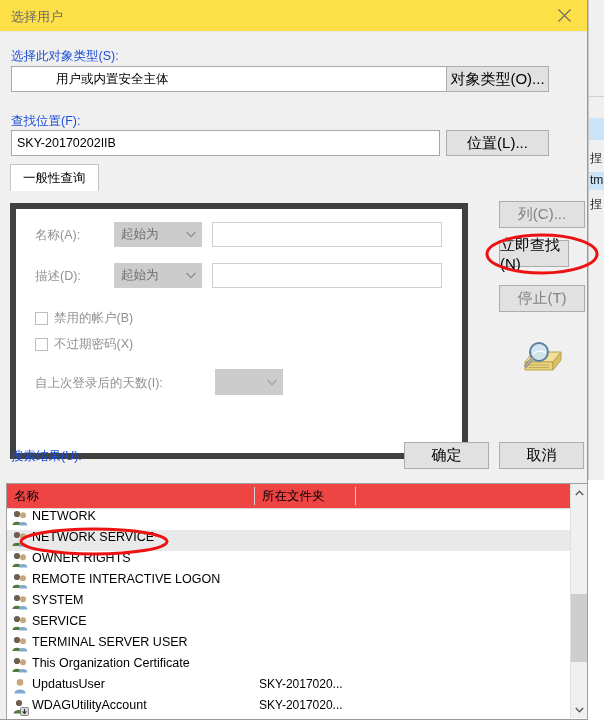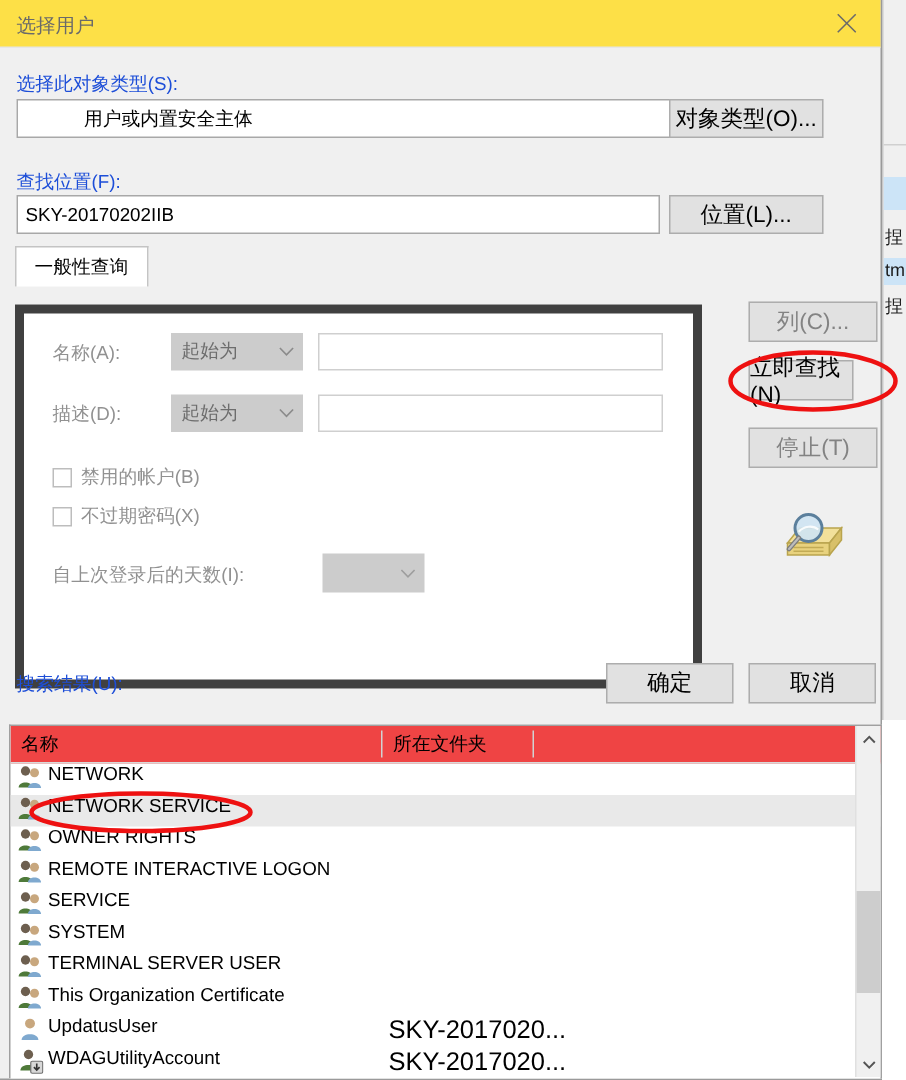--- a/index.html
+++ b/index.html
@@ -215,21 +215,21 @@
     flex: 0 0 18px;
     position: relative;
   }
   .lrow .nm {
     font-size: 12.5px;
     white-space: nowrap;
   }
   .lrow .fld {
     position: absolute;
     left: 252px;
-    font-size: 17px;
+    font-size: 12px;
     white-space: nowrap;
   }
 
   
   #vscroll {
     position: absolute;
     right: 0; top: 0;
     width: 17px; height: 234px;
     background: #f0f0f0;
     border-left: 1px solid #e0e0e0;
@@ -411,31 +411,31 @@
           <span class="nm">REMOTE INTERACTIVE LOGON</span>
           <span class="fld"></span>
         </div>
         <div class="lrow">
           <span class="ic"><svg width="18" height="18" viewBox="0 0 18 18">
               <circle cx="6" cy="5" r="3.1" fill="#6d5f4f"></circle>
               <path d="M1.4 16 C1.4 11.5, 10.6 11.5, 10.6 16 Z" fill="#4f7a3a"></path>
               <circle cx="12" cy="6.2" r="3" fill="#c8a77e"></circle>
               <path d="M7.6 16.4 C7.6 11.8, 16.4 11.8, 16.4 16.4 Z" fill="#7fa9cf"></path>
             </svg></span>
+          <span class="nm">SYSTEM</span>
+          <span class="fld"></span>
+        </div>
+        <div class="lrow">
+          <span class="ic"><svg width="18" height="18" viewBox="0 0 18 18">
+              <circle cx="6" cy="5" r="3.1" fill="#6d5f4f"></circle>
+              <path d="M1.4 16 C1.4 11.5, 10.6 11.5, 10.6 16 Z" fill="#4f7a3a"></path>
+              <circle cx="12" cy="6.2" r="3" fill="#c8a77e"></circle>
+              <path d="M7.6 16.4 C7.6 11.8, 16.4 11.8, 16.4 16.4 Z" fill="#7fa9cf"></path>
+            </svg></span>
           <span class="nm">SERVICE</span>
-          <span class="fld"></span>
-        </div>
-        <div class="lrow">
-          <span class="ic"><svg width="18" height="18" viewBox="0 0 18 18">
-              <circle cx="6" cy="5" r="3.1" fill="#6d5f4f"></circle>
-              <path d="M1.4 16 C1.4 11.5, 10.6 11.5, 10.6 16 Z" fill="#4f7a3a"></path>
-              <circle cx="12" cy="6.2" r="3" fill="#c8a77e"></circle>
-              <path d="M7.6 16.4 C7.6 11.8, 16.4 11.8, 16.4 16.4 Z" fill="#7fa9cf"></path>
-            </svg></span>
-          <span class="nm">SYSTEM</span>
           <span class="fld"></span>
         </div>
         <div class="lrow">
           <span class="ic"><svg width="18" height="18" viewBox="0 0 18 18">
               <circle cx="6" cy="5" r="3.1" fill="#6d5f4f"></circle>
               <path d="M1.4 16 C1.4 11.5, 10.6 11.5, 10.6 16 Z" fill="#4f7a3a"></path>
               <circle cx="12" cy="6.2" r="3" fill="#c8a77e"></circle>
               <path d="M7.6 16.4 C7.6 11.8, 16.4 11.8, 16.4 16.4 Z" fill="#7fa9cf"></path>
             </svg></span>
           <span class="nm">TERMINAL SERVER USER</span>

